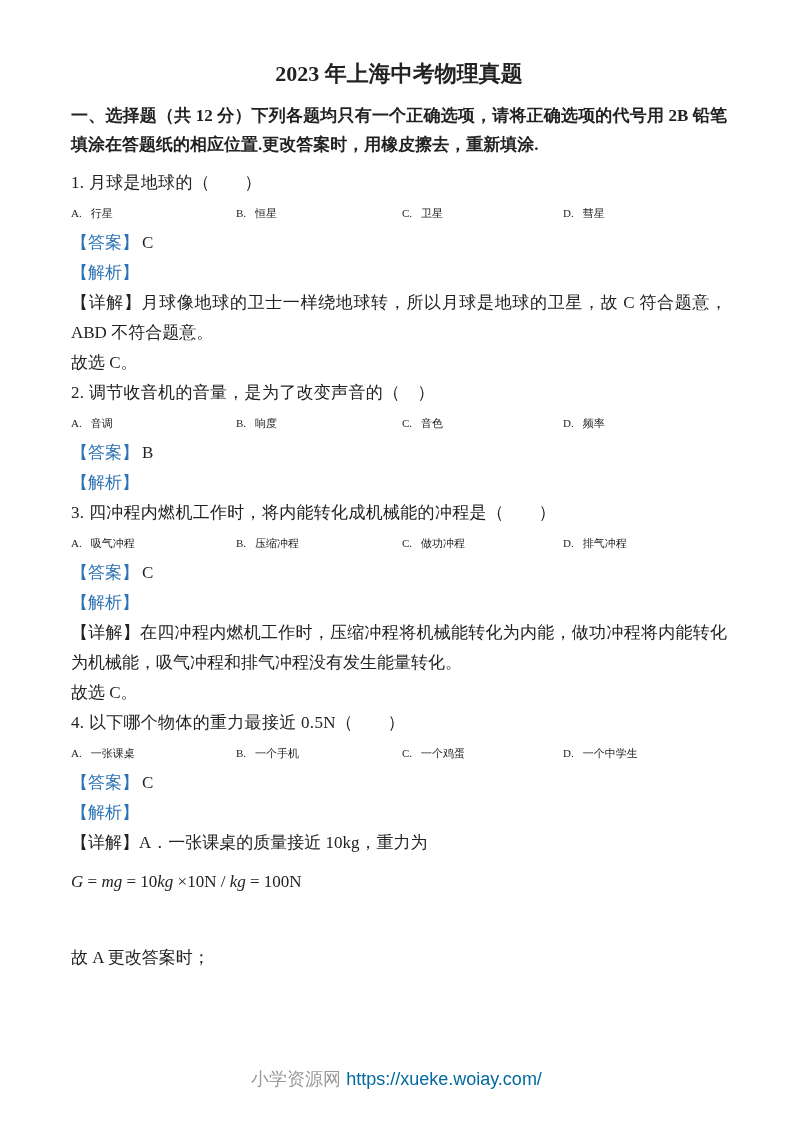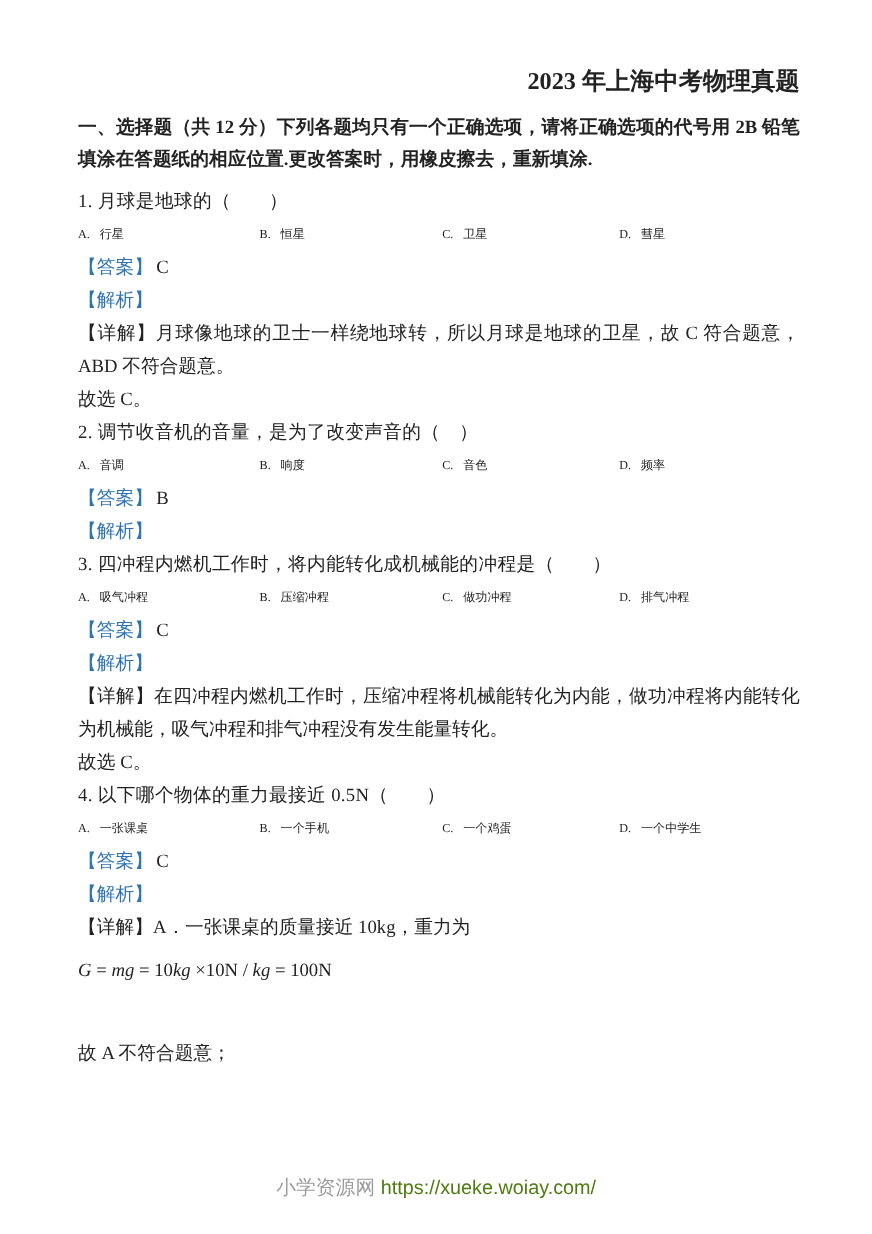--- a/index.html
+++ b/index.html
@@ -17,21 +17,21 @@
   .content {
     position: absolute;
     left: 71px;
     top: 60px;
     width: 656px;
   }
   .doc-title {
     font-size: 22px;
     line-height: 28px;
     font-weight: bold;
-    text-align: right;
+    text-align: center;
     margin-bottom: 13px;
   }
   .instructions {
     font-size: 17px;
     line-height: 29px;
     font-weight: bold;
     text-align: justify;
     margin-bottom: 9px;
   }
   .line {
@@ -68,21 +68,21 @@
     position: absolute;
     left: 0;
     right: 0;
     top: 1066px;
     text-align: center;
     font-family: "Liberation Sans", "DejaVu Sans", sans-serif;
     font-size: 18px;
     line-height: 26px;
     color: #9b9b9b;
   }
-  .footer a { color: #4d7c0f; text-decoration: none; }
+  .footer a { color: #0369a1; text-decoration: none; }
 </style>
 </head>
 <body>
 
 <div class="page">
   <div class="content">
 
     <h1 class="doc-title">2023 年上海中考物理真题</h1>
 
     <p class="instructions">一、选择题（共 12 分）下列各题均只有一个正确选项，请将正确选项的代号用 2B 铅笔填涂在答题纸的相应位置.更改答案时，用橡皮擦去，重新填涂.</p>
@@ -125,21 +125,21 @@
     <div class="opts-row">
       <span class="opt c1"><span class="letter">A.</span><span>一张课桌</span></span>
       <span class="opt c2"><span class="letter">B.</span><span>一个手机</span></span>
       <span class="opt c3"><span class="letter">C.</span><span>一个鸡蛋</span></span>
       <span class="opt c4"><span class="letter">D.</span><span>一个中学生</span></span>
     </div>
     <p class="line"><span class="blue">【答案】</span><span class="ans-value">C</span></p>
     <p class="line blue">【解析】</p>
     <p class="line">【详解】A．一张课桌的质量接近 10kg，重力为</p>
     <p class="formula"><span class="it">G</span><span> = </span><span class="it">mg</span><span> = 10</span><span class="it">kg</span><span> ×10N / </span><span class="it">kg</span><span> = 100N</span></p>
-    <p class="line final-note">故 A 不符合题意；</p>
+    <p class="line final-note">故 A 更改答案时；</p>
 
   </div>
 
   <div class="footer">
     <span>小学资源网</span>
     <a href="#">https://xueke.woiay.com/</a>
   </div>
 </div>
 
 </body></html>

